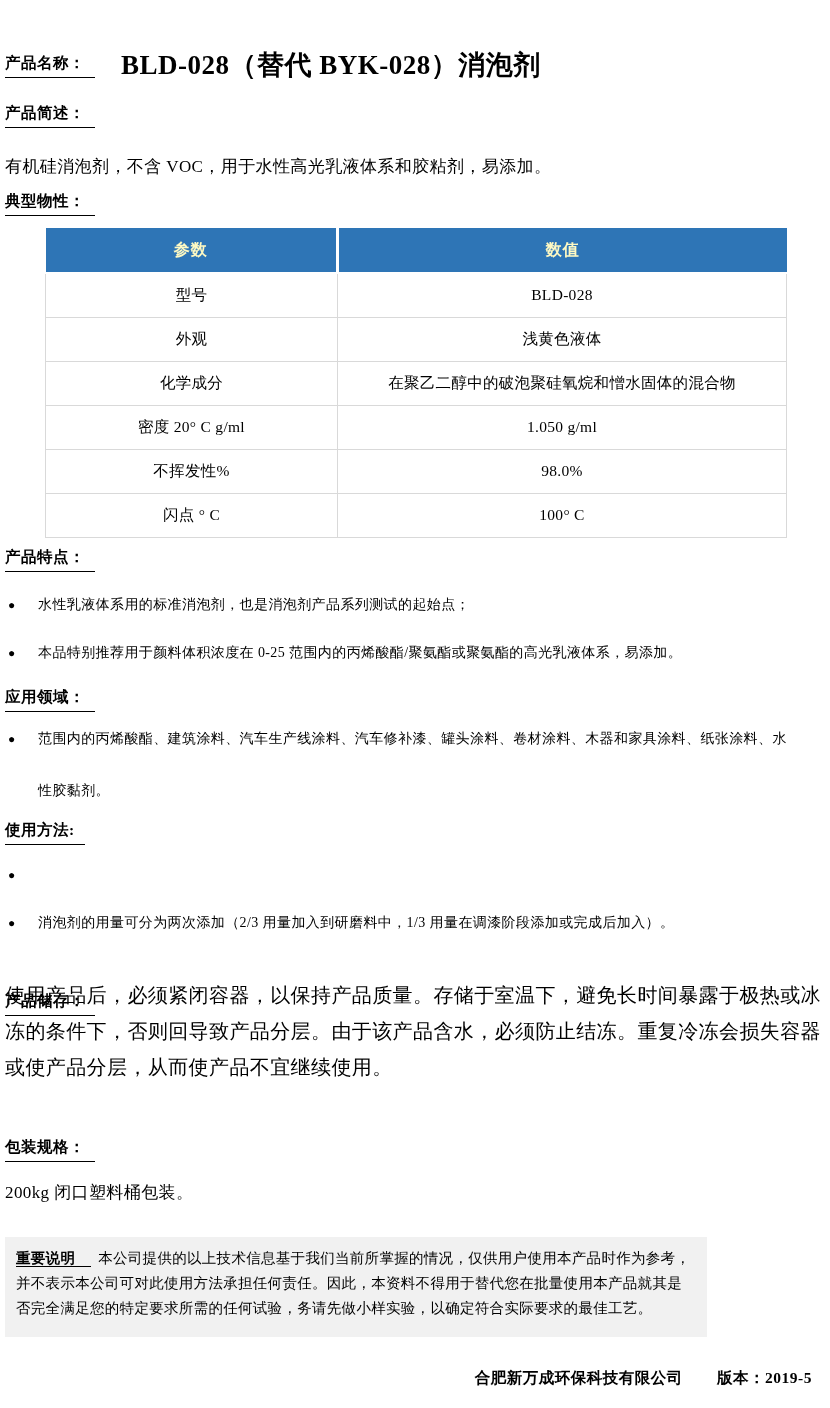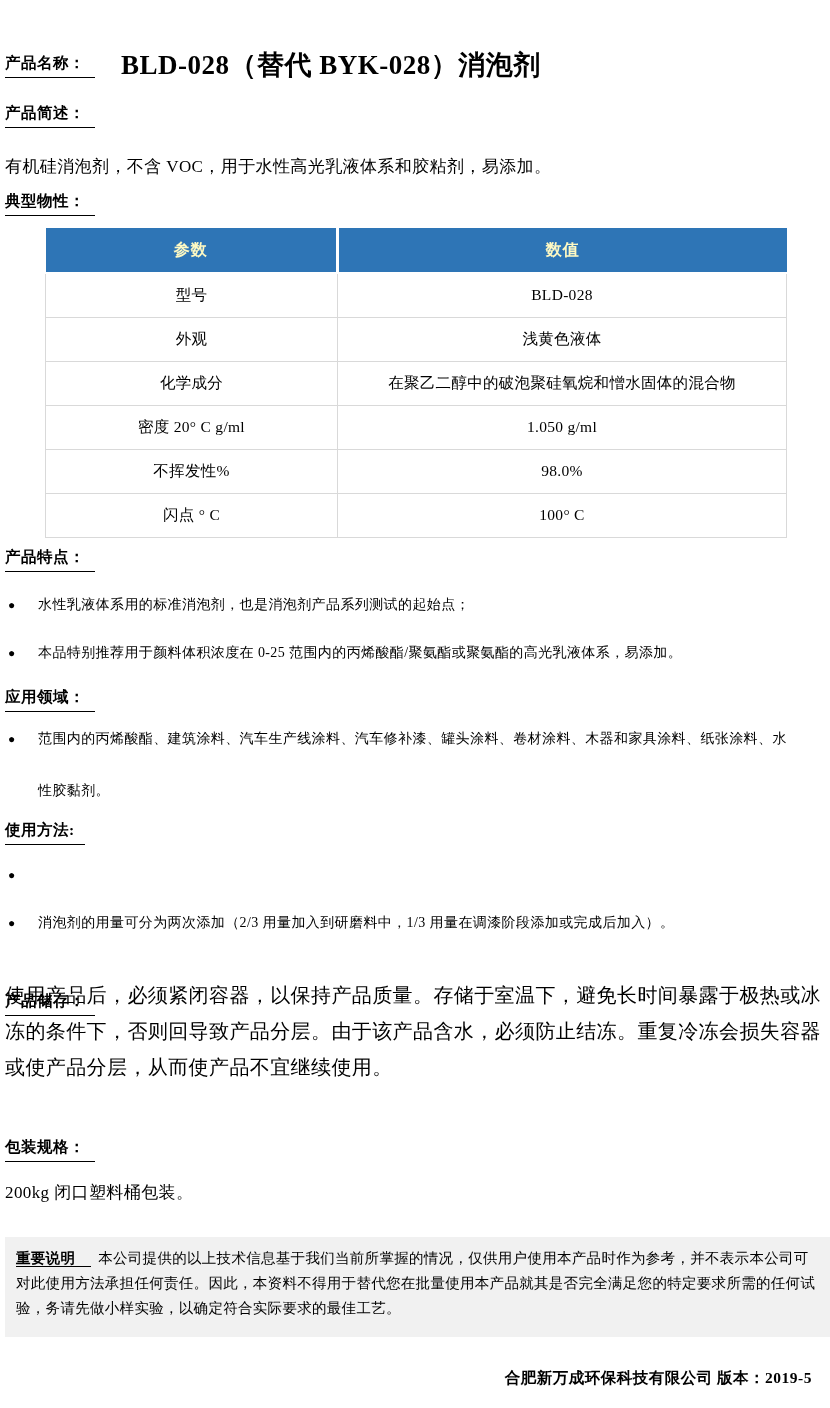--- a/index.html
+++ b/index.html
@@ -59,38 +59,38 @@
   .props-table th:first-child { border-right: 3px solid #ffffff; }
   .props-table td {
     height: 44px; font-size: 15.5px; letter-spacing: 0.3px;
     text-align: center; vertical-align: middle;
     border: 1px solid #D9D9D9;
   }
 
   
   .notice-box {
     position: absolute; top: 1237px; left: 5px;
-    width: 826px; min-height: 76px;
+    width: 702px; min-height: 76px;
     background: #F1F1F1;
     padding: 9px 11px 16px 11px;
     font-size: 14.5px; line-height: 25px; letter-spacing: 0.3px;
   }
   .notice-label {
     font-weight: bold;
     border-bottom: 1.4px solid #000;
     padding-right: 16px; margin-right: 7px;
   }
 
   
   .footer {
     position: absolute; top: 1368px; left: 0;
     width: 830px; text-align: right; padding-right: 18px;
     font-size: 15.5px; font-weight: bold; letter-spacing: 0.5px;
   }
-  .footer .ver { }
+  .footer .ver { margin-left: 30px; }
 </style>
 </head>
 <body>
 
 <div class="abs title-row" style="top:50px;">
   <span class="title-label">产品名称：</span>
   <span class="doc-title">BLD-028（替代 BYK-028）消泡剂</span>
 </div>
 
 <div class="abs" style="top:103px;">

